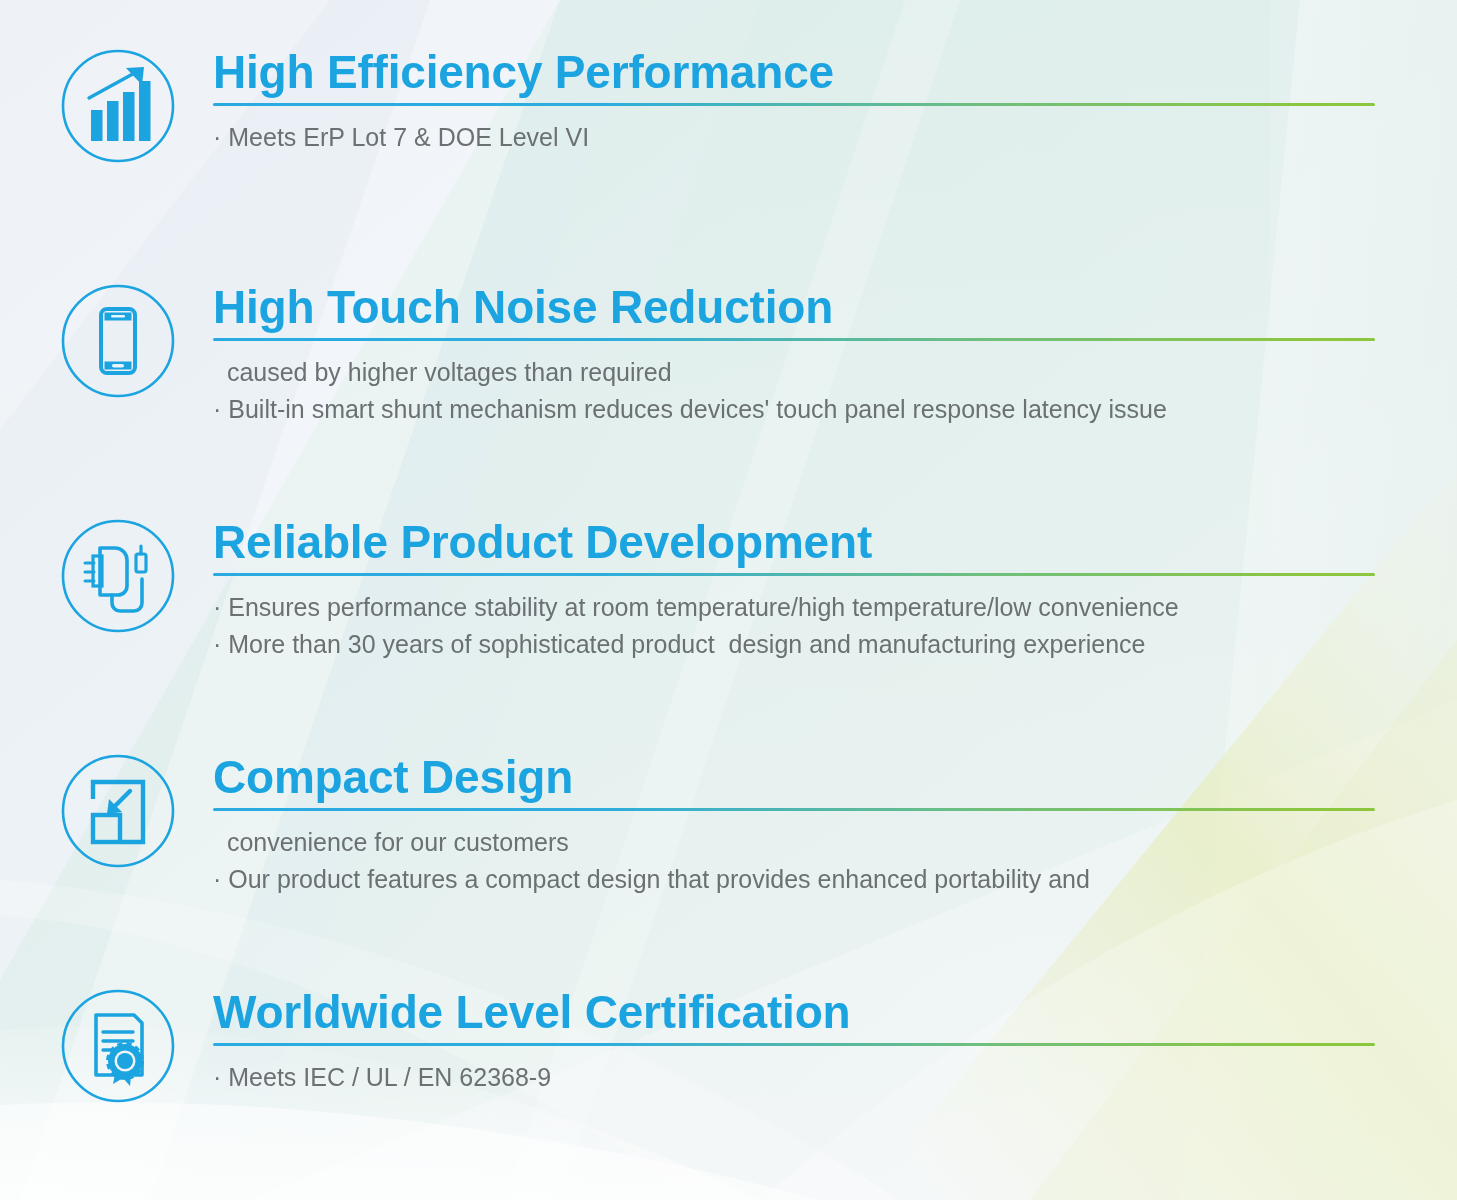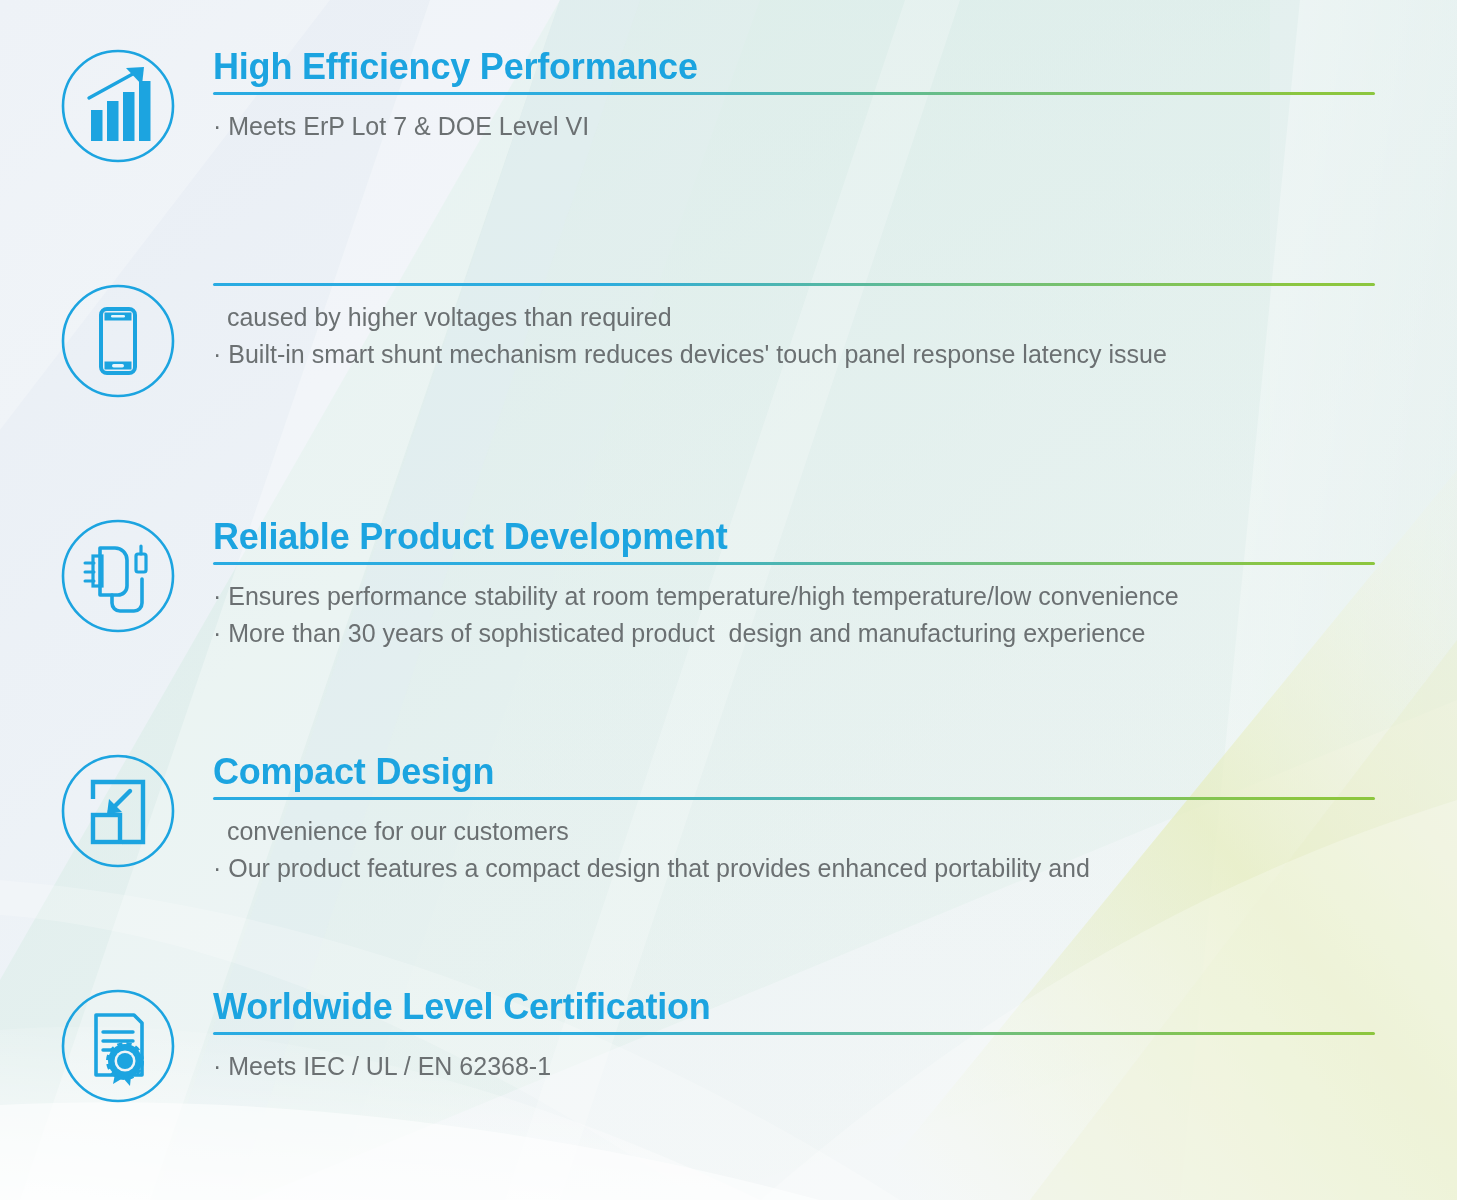--- a/index.html
+++ b/index.html
@@ -33,21 +33,21 @@
     display:flex;align-items:center;justify-content:center;
   }
   .icon-wrap svg{display:block;}
   .body-col{
     position:absolute;
     left:213px;
     right:82px;
   }
   .f-title{
     color:#1ca4e0;
-    font-size:36px;
+    font-size:46px;
     font-weight:bold;
     letter-spacing:-0.2px;
     line-height:1.06;
     margin:0 0 6px 0;
     white-space:nowrap;
   }
   .f-rule{
     height:3px;
     width:1162px;
     background:linear-gradient(to right,#29abe2 0%,#2eaddd 34%,#6fbf7e 66%,#8cc63f 94%,#8cc63f 100%);
@@ -161,20 +161,21 @@
       <svg width="116" height="116" viewBox="0 0 116 116">
         <circle cx="58" cy="58" r="55" fill="none" stroke="#1ca4e0" stroke-width="2.6"></circle>
         <rect x="41" y="26" width="34" height="64" rx="6" ry="6" fill="none" stroke="#1ca4e0" stroke-width="4"></rect>
         <rect x="44.5" y="29.5" width="27" height="8" fill="#1ca4e0"></rect>
         <rect x="51" y="32" width="14" height="2.6" rx="1.3" fill="#ffffff" opacity="0.9"></rect>
         <rect x="44.5" y="78.5" width="27" height="8" fill="#1ca4e0"></rect>
         <rect x="52" y="81" width="12" height="3.4" rx="1.7" fill="#ffffff" opacity="0.9"></rect>
       </svg>
     </div>
     <div class="body-col">
+      <h2 class="f-title">High Touch Noise Reduction</h2>
       <div class="f-rule"></div>
       <ul class="f-lines">
         <li>  caused by higher voltages than required</li>
         <li>· Built-in smart shunt mechanism reduces devices' touch panel response latency issue</li>
       </ul>
     </div>
   </section>
 
   <section class="feature" id="row-2">
     <div class="icon-wrap">
@@ -239,18 +240,18 @@
         <circle cx="65" cy="73" r="17" fill="#1ca4e0"></circle>
         <circle cx="65" cy="73" r="17" fill="none" stroke="#1ca4e0" stroke-width="4" stroke-dasharray="5 4"></circle>
         <circle cx="65" cy="73" r="10.5" fill="#eef4f8"></circle>
         <circle cx="65" cy="73" r="8" fill="#1ca4e0"></circle>
       </svg>
     </div>
     <div class="body-col">
       <h2 class="f-title">Worldwide Level Certification</h2>
       <div class="f-rule"></div>
       <ul class="f-lines">
-        <li>· Meets IEC / UL / EN 62368-1</li>
+        <li>· Meets IEC / UL / EN 62368-9</li>
       </ul>
     </div>
   </section>
 
 </div>
 
 </body></html>

